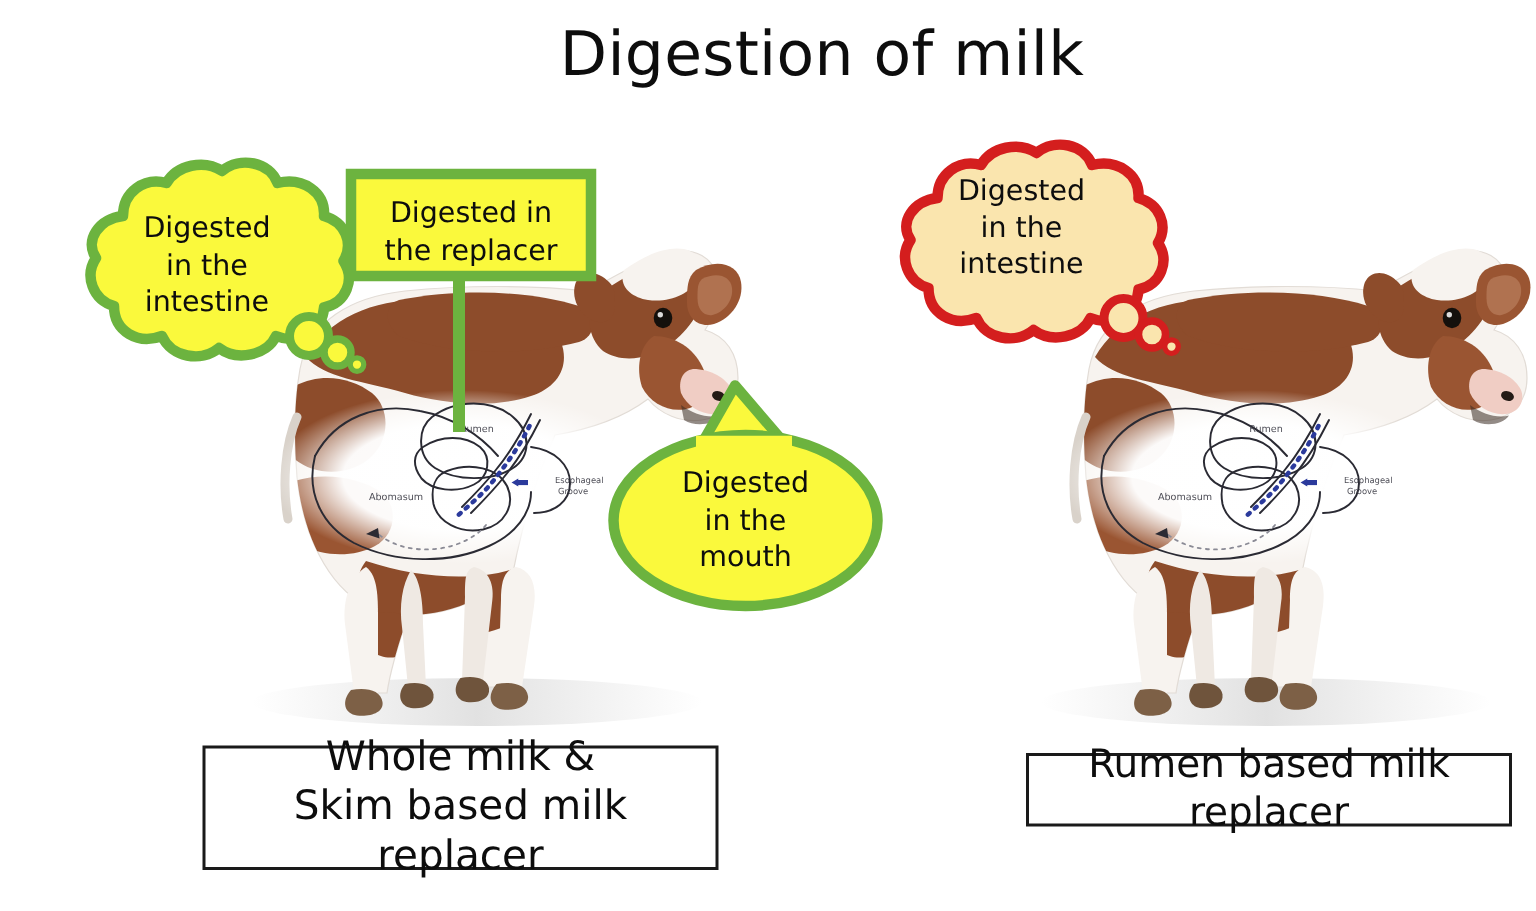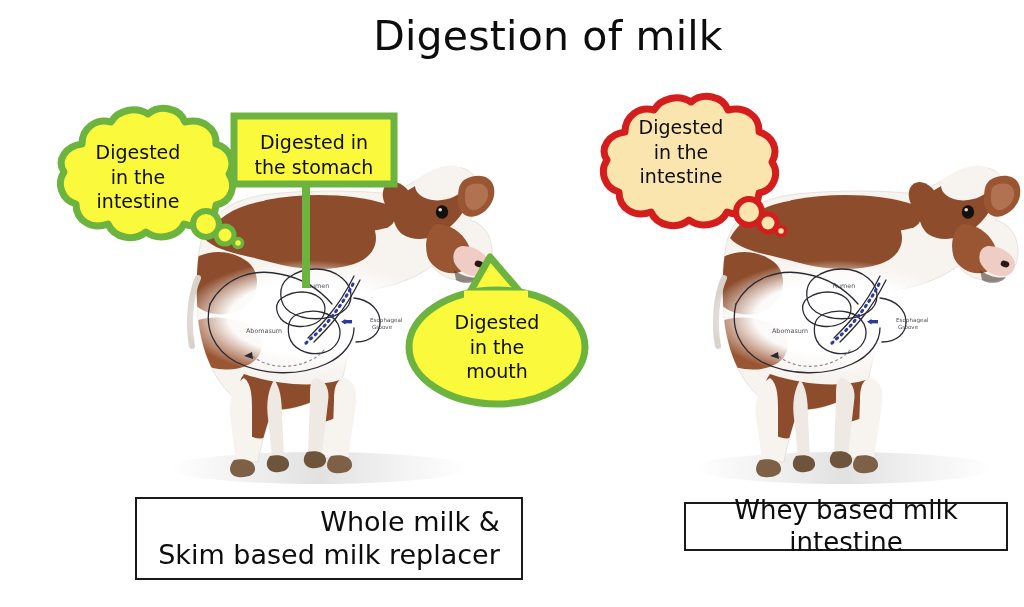--- a/index.html
+++ b/index.html
@@ -72,24 +72,23 @@
     justify-content: center;
     text-align: center;
     color: #0d0d0d;
     white-space: pre-line;
     line-height: 1.22;
     z-index: 8;
   }
   #caption-left {
     left: 99px;
     top: 497px;
-    width: 388px;
+    width: 344px;
     height: 83px;
     font-size: 27px;
-    text-align: right;
   }
   #caption-right {
     left: 648px;
     top: 502px;
     width: 324px;
     height: 49px;
     font-size: 26px;
   }
 </style>
 </head>
@@ -376,21 +375,21 @@
     <svg width="168" height="180" viewBox="0 0 168 180" xmlns="http://www.w3.org/2000/svg">
       <g>
         <line x1="76" y1="72" x2="76" y2="176" stroke="#6cb33f" stroke-width="8"></line>
       </g>
       <g>
         <rect x="4" y="4" width="160" height="68" fill="#faf93c" stroke="#6cb33f" stroke-width="7"></rect>
       </g>
     </svg>
   </div>
   <div class="callout-text" style="left:198px; top:130px; width:160px;">Digested in
-the stomach</div>
+the replacer</div>
 
   <div class="callout-svg" style="left:366px; top:235px; width:190px; height:175px;">
     <svg width="190" height="175" viewBox="0 0 190 175" xmlns="http://www.w3.org/2000/svg">
       <g>
         <path d="M88,22 L64,64 L124,64 Z" fill="#faf93c" stroke="#6cb33f" stroke-width="7" stroke-linejoin="round"></path>
         <ellipse cx="95" cy="112" rx="88" ry="57" fill="#faf93c" stroke="#6cb33f" stroke-width="7"></ellipse>
         <path d="M62,60 L126,60" stroke="#faf93c" stroke-width="9"></path>
       </g>
     </svg>
   </div>
@@ -415,15 +414,15 @@
       </g>
     </svg>
   </div>
   <div class="callout-text" style="left:565px; top:115px; width:160px;">Digested
 in the
 intestine</div>
 
   <div class="caption" id="caption-left">Whole milk &amp;
 Skim based milk replacer</div>
 
-  <div class="caption" id="caption-right">Whey based milk intestine</div>
+  <div class="caption" id="caption-right">Rumen based milk replacer</div>
 
 </div>
 
 </body></html>

